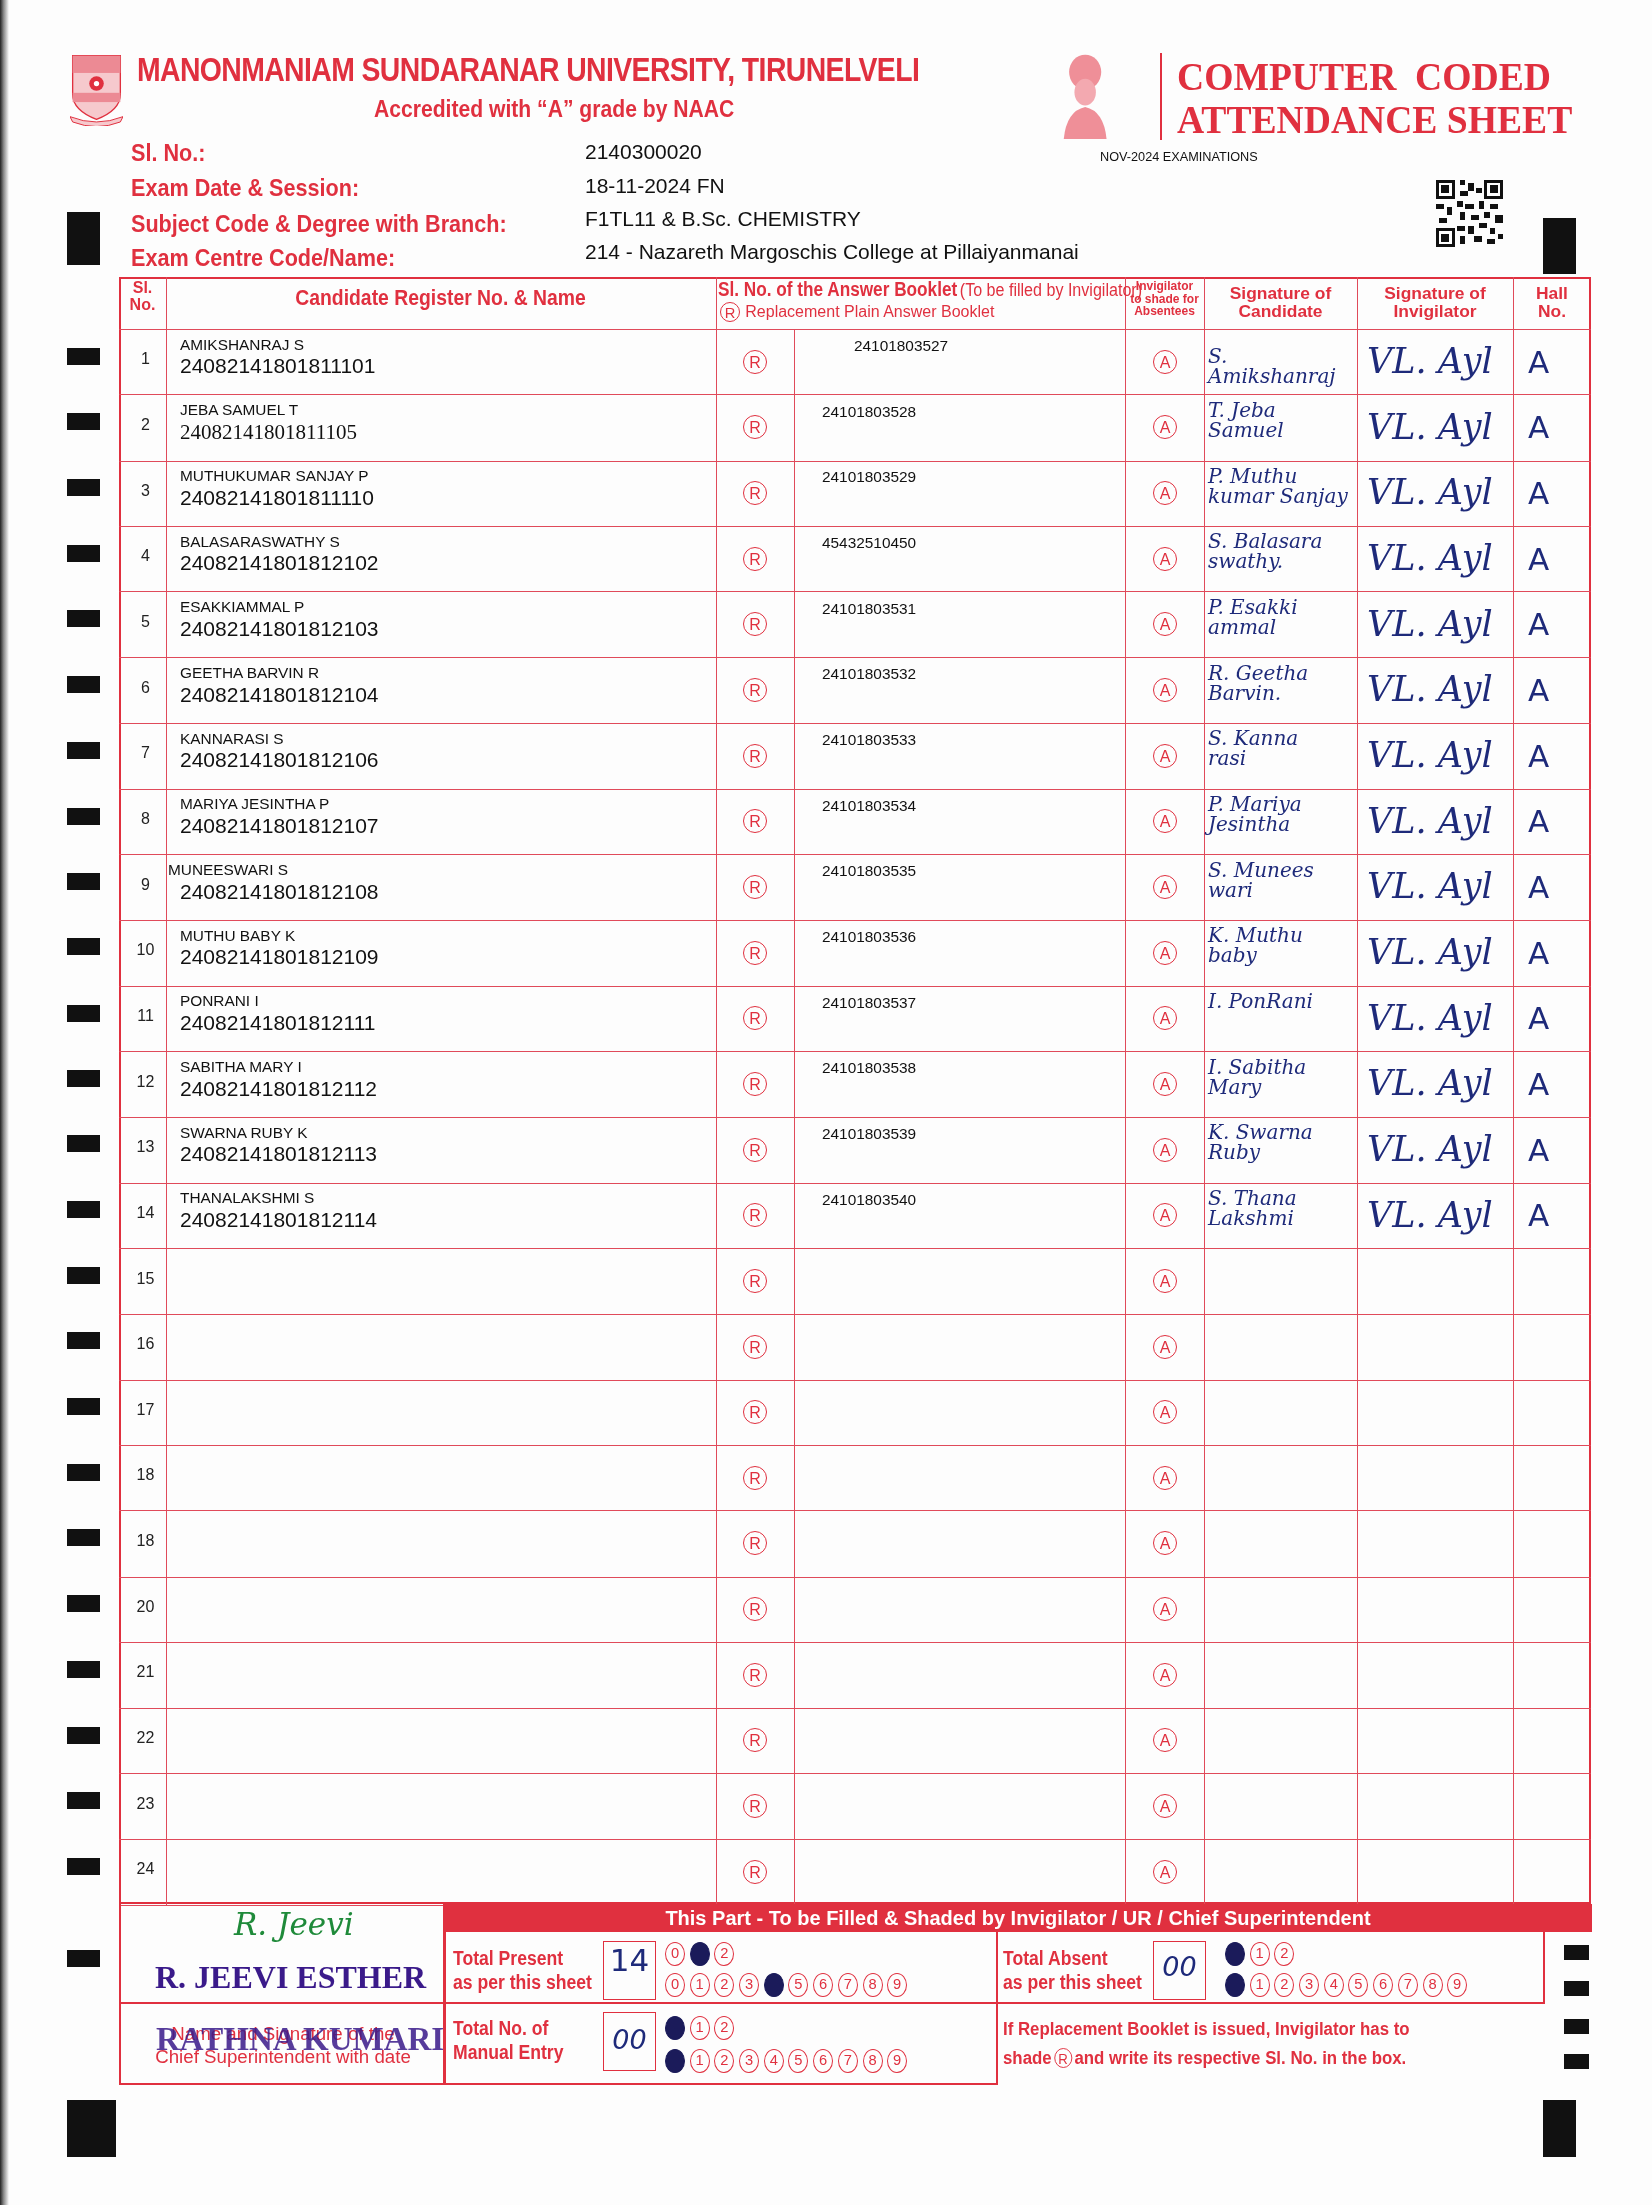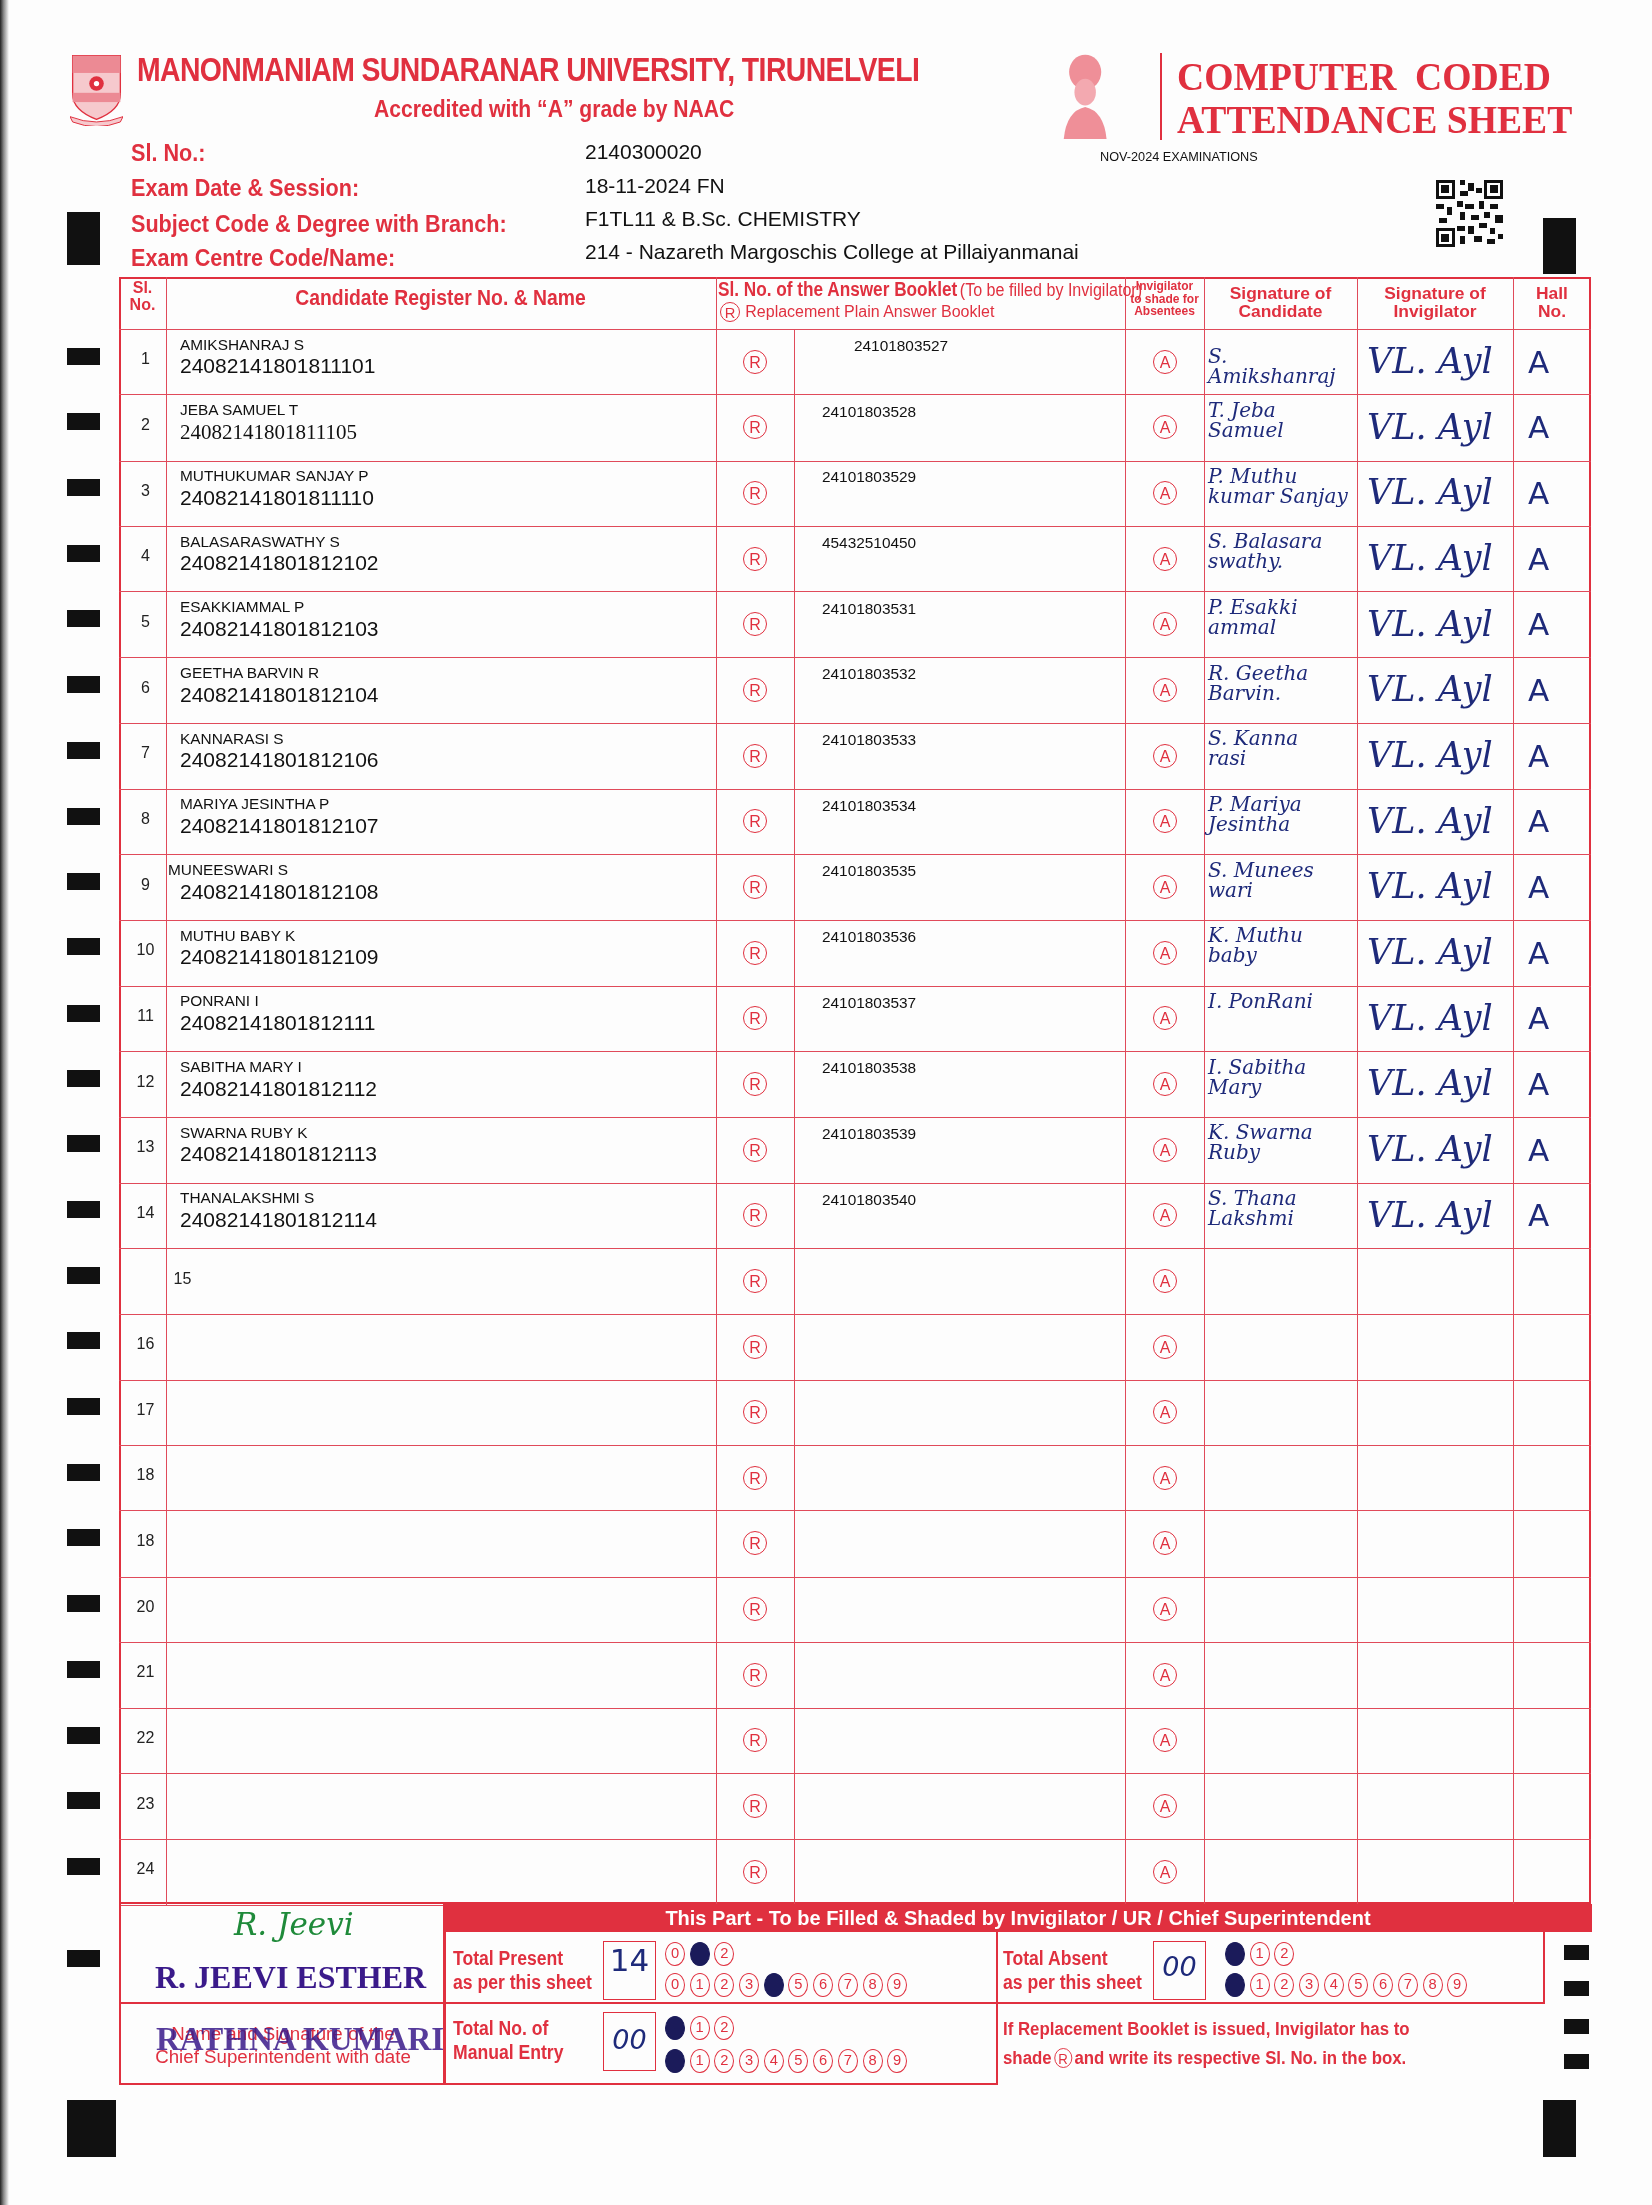--- a/index.html
+++ b/index.html
@@ -336,21 +336,21 @@
       <div class="abs creg" style="left:180px;top:1208px;">24082141801812114</div>
       <div class="abs bubble bubble-lg" style="left:743px;top:1203px;">R</div>
       <div class="abs booklet" style="left:822px;top:1191px;">24101803540</div>
       <div class="abs bubble bubble-lg" style="left:1153px;top:1203px;">A</div>
       <div class="abs ink cand-sig" style="left:1208px;top:1188px;width:148px;">S. Thana
 Lakshmi</div>
       <div class="abs ink inv-sig" style="left:1367px;top:1195px;">VL. Ayl</div>
       <div class="abs ink hall" style="left:1528px;top:1197px;">A</div>
     </div>
     <div>
-      <div class="abs slno" style="left:122px;top:1270px;padding-left:37px;">15</div>
+      <div class="abs slno" style="left:122px;top:1270px;">15</div>
       <div class="abs cname" style="left:180px;top:1255px;"></div>
       <div class="abs creg" style="left:180px;top:1274px;"></div>
       <div class="abs bubble bubble-lg" style="left:743px;top:1269px;">R</div>
       <div class="abs booklet" style="left:822px;top:1256px;"></div>
       <div class="abs bubble bubble-lg" style="left:1153px;top:1269px;">A</div>
       <div class="abs ink cand-sig" style="left:1208px;top:1254px;width:148px;"></div>
       <div class="abs ink inv-sig" style="left:1367px;top:1260px;"></div>
       <div class="abs ink hall" style="left:1528px;top:1263px;"></div>
     </div>
     <div>

